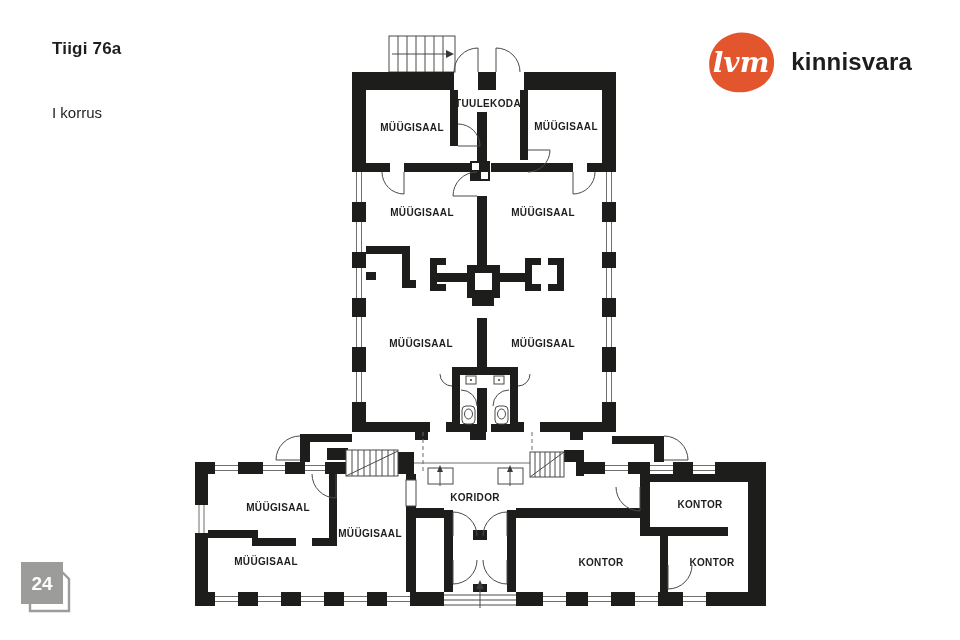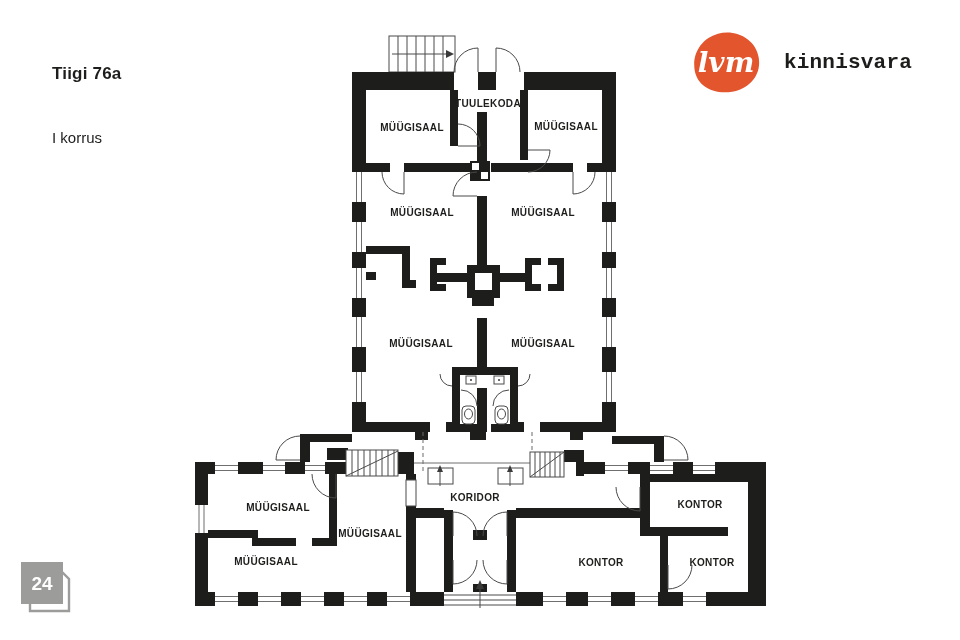--- a/index.html
+++ b/index.html
@@ -1,24 +1,24 @@
 <!DOCTYPE html>
 <html><head>
 <meta charset="utf-8">
 <style>
   html,body{margin:0;padding:0;background:#ffffff;}
   #page{position:relative;width:960px;height:640px;background:#ffffff;overflow:hidden;
         font-family:"Liberation Sans",sans-serif;color:#1d1d1b;}
   
   #hdr{position:absolute;left:52px;top:38px;line-height:1.25;}
-  #hdr .t{font-size:17px;font-weight:bold;letter-spacing:.2px;margin-top:25px;}
+  #hdr .t{font-size:17px;font-weight:bold;letter-spacing:.2px;}
   #hdr .s{font-size:15px;font-weight:normal;margin-top:45px;}
   
-  #logo{position:absolute;top:30px;right:48px;display:flex;align-items:center;gap:21px;}
-  #logo .brand{font-size:21px;font-weight:bold;letter-spacing:.2px;color:#1d1d1b;font-family:Liberation Mono, monospace;}
+  #logo{position:absolute;top:30px;right:48px;display:flex;align-items:center;gap:13px;}
+  #logo .brand{font-size:24px;font-weight:bold;letter-spacing:.2px;color:#1d1d1b;}
   
   #badge{position:absolute;left:18px;top:560px;width:56px;height:56px;}
   
   #plan{position:absolute;left:0;top:0;width:960px;height:640px;}
   .w{fill:#1d1d1b;}
   .wh{fill:#ffffff;}
   .ln{stroke:#4a4a4a;stroke-width:1;fill:none;}
   .lnf{stroke:#4a4a4a;stroke-width:1;fill:#ffffff;}
   .dash{stroke:#6a6a6a;stroke-width:1;fill:none;stroke-dasharray:4 3;}
   .gl{stroke:#6f6f6f;stroke-width:1;fill:none;}

